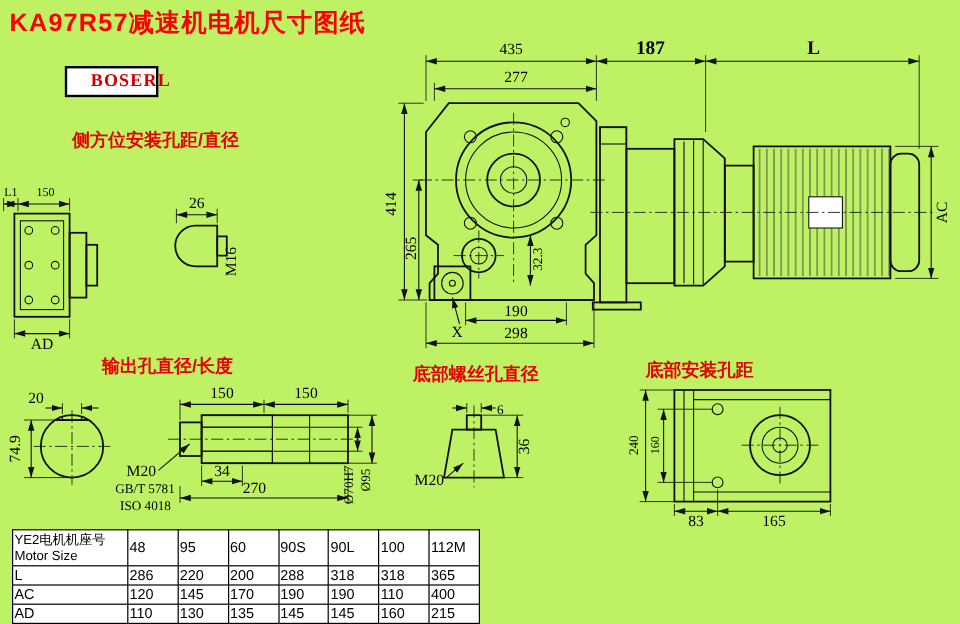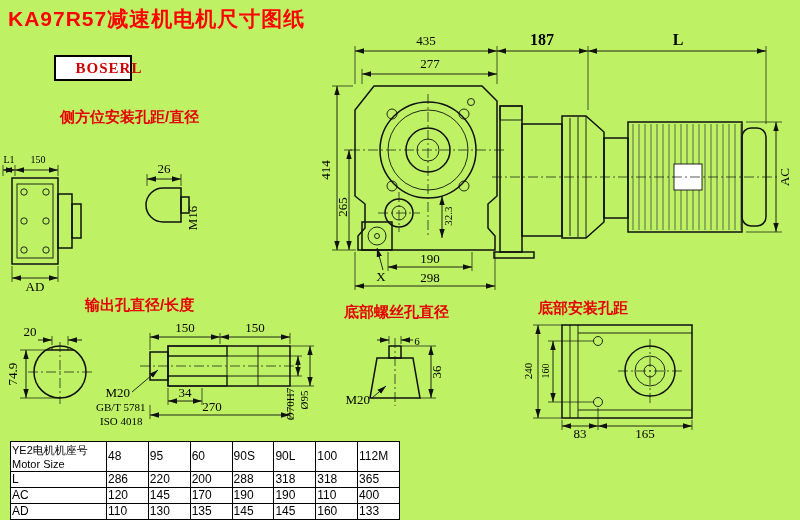--- a/index.html
+++ b/index.html
@@ -369,18 +369,18 @@
         <td>400</td>
       </tr>
       <tr>
         <td>AD</td>
         <td>110</td>
         <td>130</td>
         <td>135</td>
         <td>145</td>
         <td>145</td>
         <td>160</td>
-        <td>133</td>
+        <td>215</td>
       </tr>
     </tbody>
   </table>
 
 </div>
 
 </body></html>

